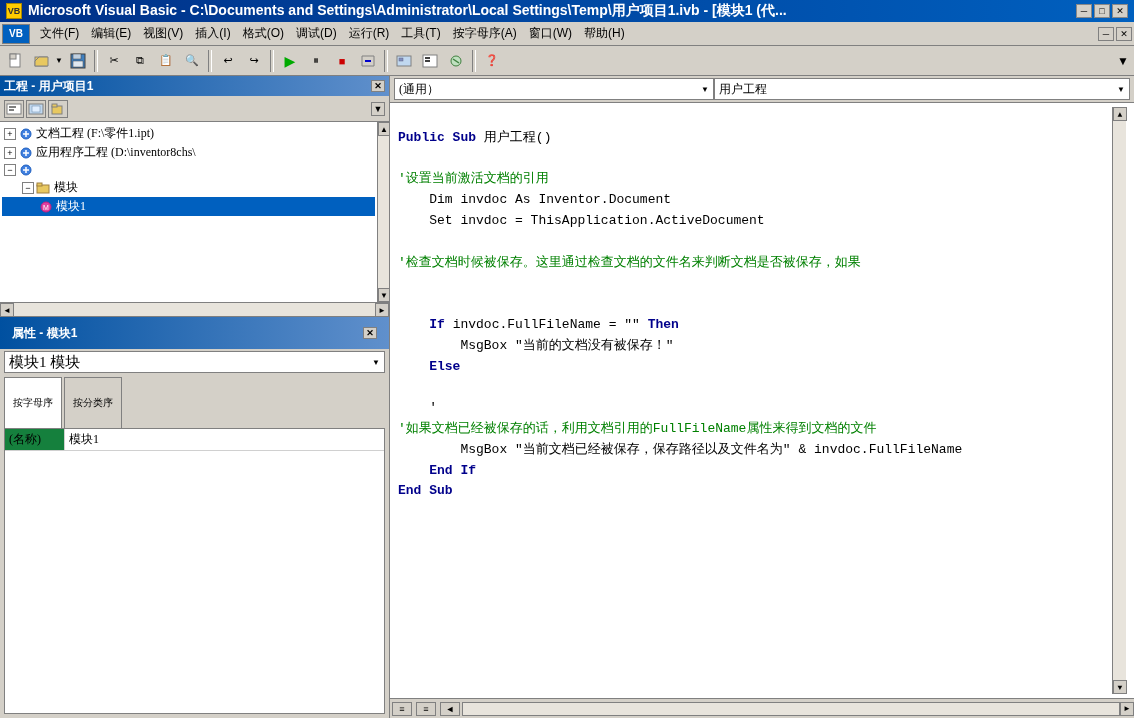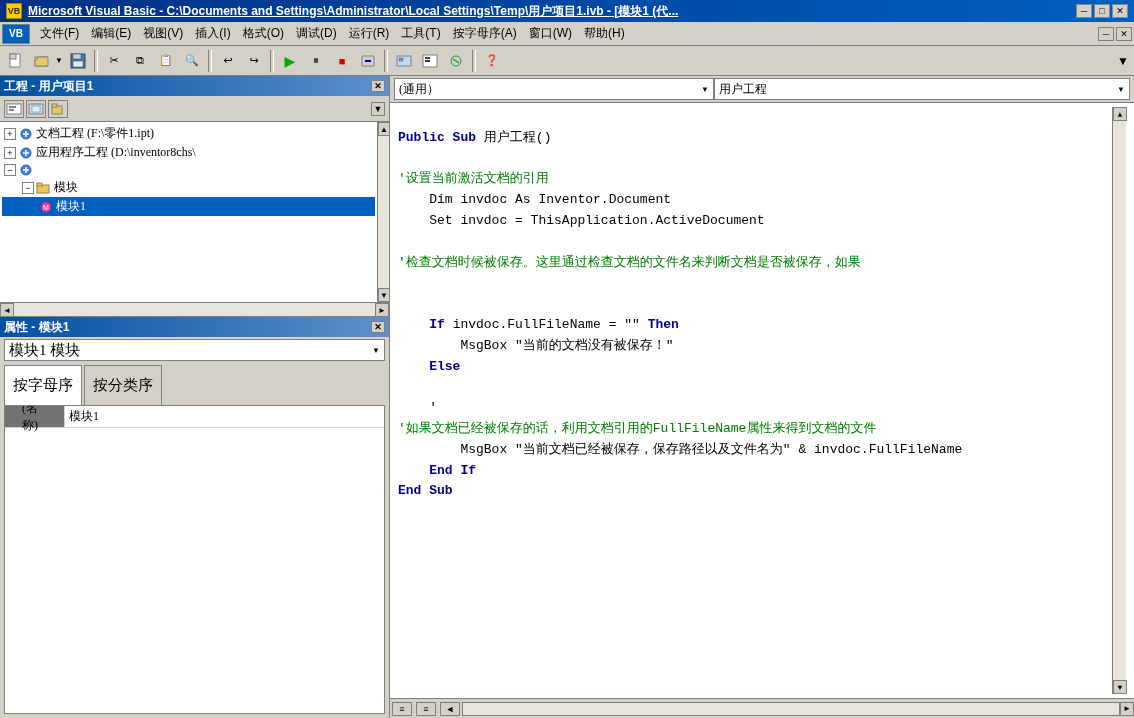--- a/index.html
+++ b/index.html
@@ -267,50 +267,50 @@
     
     .props-panel {
       flex: 1;
       display: flex;
       flex-direction: column;
       background: #d4d0c8;
     }
     .props-title {
       background: linear-gradient(to right, #0050a0, #6090cc);
       color: white;
-      padding: 2px 4px;
+      padding: 2px 12px;
       font-size: 12px;
       font-weight: bold;
       display: flex;
       align-items: center;
       justify-content: space-between;
-      height: 20px;
+      height: 32px;
     }
     .props-dropdown {
       margin: 2px 4px;
       height: 22px;
       background: white;
       border: 1px solid #808080;
       padding: 2px 4px;
       font-size: 12px;
       font-family: 'SimSun', serif;
       display: flex;
       align-items: center;
       justify-content: space-between;
     }
     .props-tabs {
       display: flex;
       padding: 2px 4px 0;
       gap: 2px;
     }
     .props-tab {
-      padding: 10px 8px;
-      border: 1px solid #808080;
-      background: #d4d0c8;
-      font-size: 15px;
+      padding: 18px 8px;
+      border: 1px solid #808080;
+      background: #d4d0c8;
+      font-size: 10px;
       cursor: pointer;
       border-bottom: none;
     }
     .props-tab.active {
       background: white;
       border-bottom: 1px solid white;
       margin-bottom: -1px;
     }
     .props-grid {
       background: white;
@@ -320,25 +320,25 @@
       overflow: hidden;
     }
     .props-row {
       display: flex;
       border-bottom: 1px solid #d0d0d0;
       height: 22px;
       align-items: center;
     }
     .props-name {
       width: 60px;
-      padding: 0 17px;
+      padding: 0 4px;
       border-right: 1px solid #d0d0d0;
       font-size: 12px;
       font-family: 'SimSun', serif;
-      background: #737373;
+      background: #15803d;
       height: 100%;
       display: flex;
       align-items: center;
     }
     .props-value {
       padding: 0 4px;
       font-size: 12px;
       font-family: 'SimSun', serif;
     }
 
@@ -482,21 +482,21 @@
     }
   </style>
 </head>
 <body>
 
 <div class="title-bar">
   <div class="title-bar-left">
     <div class="title-icon">
         <span>VB</span>
       </div>
-    <span style="font-size:12px;text-decoration:underline;">Microsoft Visual Basic - C:\Documents and Settings\Administrator\Local Settings\Temp\用户项目1.ivb - [模块1 (代...</span>
+    <span style="font-size:14px;">Microsoft Visual Basic - C:\Documents and Settings\Administrator\Local Settings\Temp\用户项目1.ivb - [模块1 (代...</span>
   </div>
   <div class="title-controls">
     <div class="title-btn">─</div>
     <div class="title-btn">□</div>
     <div class="title-btn">✕</div>
   </div>
 </div>
 
 <div class="menu-bar">
   <div class="menu-icon">

